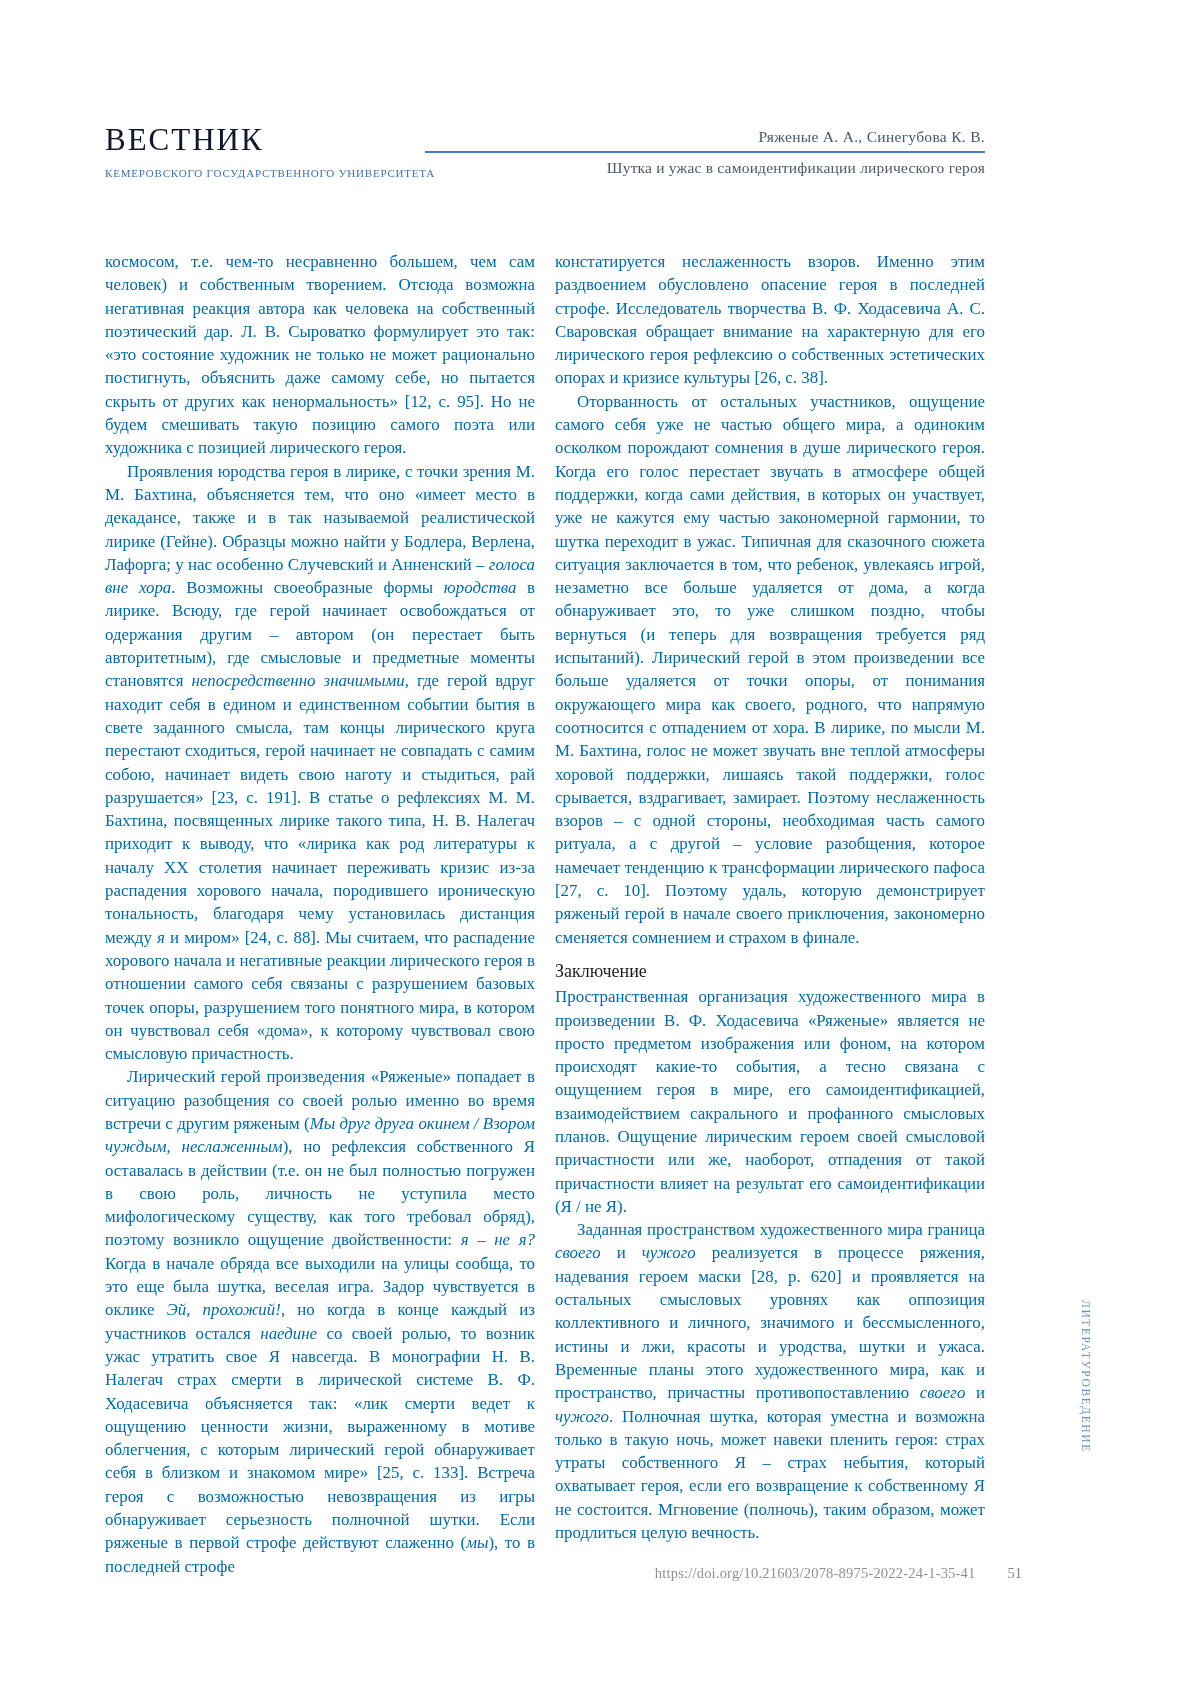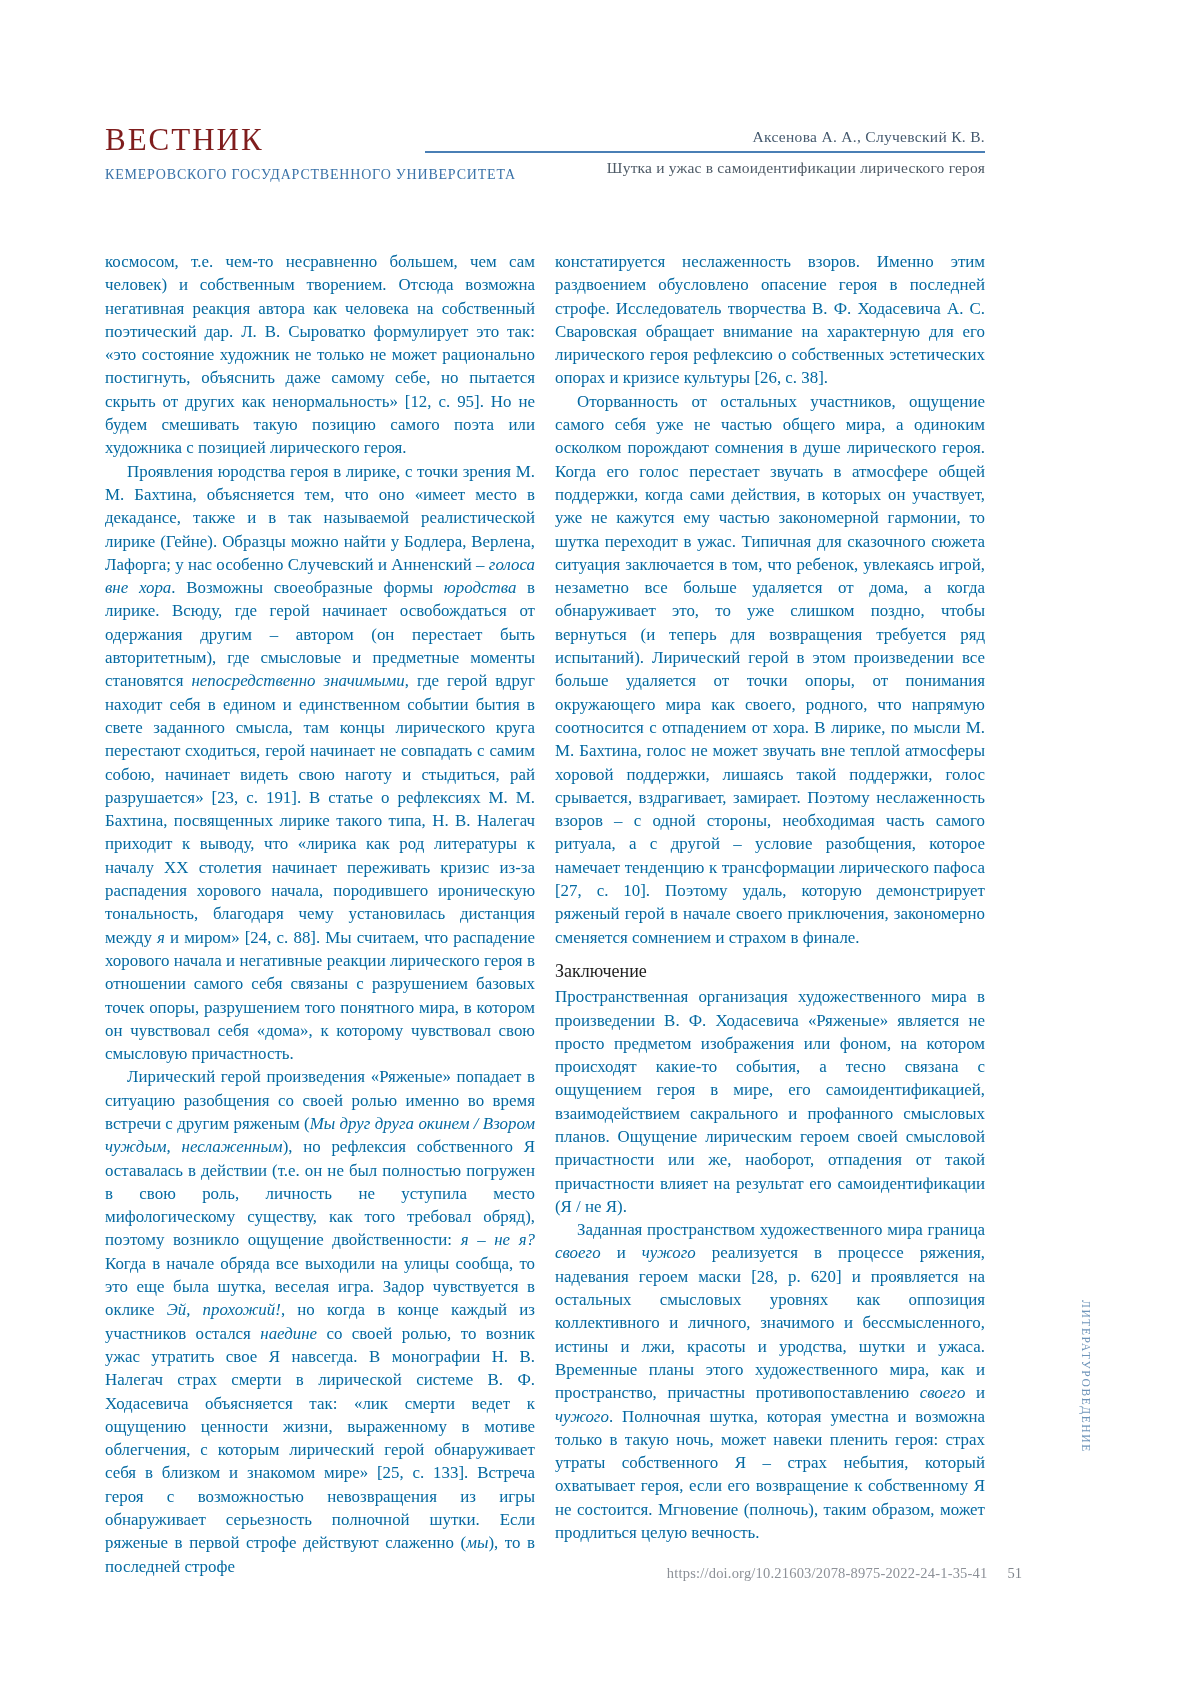--- a/index.html
+++ b/index.html
@@ -6,25 +6,25 @@
   body{
     width:1200px;height:1697px;position:relative;background:#ffffff;
     font-family:"Liberation Serif","DejaVu Serif",serif;
     -webkit-font-smoothing:antialiased;
   }
   .page{position:absolute;inset:0;background:#fff;overflow:hidden;}
 
   
   .masthead{position:absolute;left:105px;top:124px;width:430px;}
   .journal-name{
-    font-size:31px;letter-spacing:2px;color:#7f1d1d;line-height:1;
+    font-size:31px;letter-spacing:2px;color:#0f172a;line-height:1;
     font-weight:400;
   }
   .journal-subname{
-    margin-top:12px;font-size:14px;letter-spacing:.8px;color:#3a72a8;
+    margin-top:12px;font-size:11px;letter-spacing:.8px;color:#3a72a8;
     font-weight:400;
   }
   .head-right{position:absolute;left:425px;top:128px;width:560px;text-align:right;}
   .authors{font-size:15.5px;color:#44596e;letter-spacing:.3px;}
   .head-rule{margin-top:5px;height:2px;background:#4a7fb5;width:100%;}
   .running-title{margin-top:6px;font-size:15.5px;color:#4d5a66;letter-spacing:.2px;}
 
   
   .content{
     position:absolute;left:105px;top:250px;width:880px;
@@ -46,37 +46,37 @@
   .side-label{
     position:absolute;left:1080px;top:1300px;height:170px;
     writing-mode:vertical-rl;
     font-size:11.5px;letter-spacing:1.6px;color:#6e94b9;
     font-family:"Liberation Serif","DejaVu Serif",serif;
   }
 
   
   .footer{
     position:absolute;left:105px;right:178px;top:1565px;
-    display:flex;justify-content:flex-end;align-items:baseline;gap:20px;
+    display:flex;justify-content:flex-end;align-items:baseline;gap:32px;
   }
   .doi{font-size:14.5px;color:#8c9097;letter-spacing:.2px;cursor:pointer;}
   .page-num{font-size:14.5px;color:#80858c;}
 </style>
 </head>
 <body>
 
 <div class="page">
 
   <div class="masthead">
     <div class="journal-name">ВЕСТНИК</div>
     <div class="journal-subname">КЕМЕРОВСКОГО ГОСУДАРСТВЕННОГО УНИВЕРСИТЕТА</div>
   </div>
 
   <div class="head-right">
-    <div class="authors">Аксенова А. А., Случевский К. В.</div>
+    <div class="authors">Ряженые А. А., Синегубова К. В.</div>
     <div class="head-rule"></div>
     <div class="running-title">Шутка и ужас в самоидентификации лирического героя</div>
   </div>
 
   <div class="content">
     <div class="col" id="col-left">
         <div class="para"><span>космосом, т.е. чем-то несравненно большем, чем сам человек) и собственным творением. Отсюда возможна негативная реакция автора как человека на собственный поэтический дар. Л. В. Сыроватко формулирует это так: «это состояние художник не только не может рационально постигнуть, объяснить даже самому себе, но пытается скрыть от других как ненормальность» [12, с. 95]. Но не будем смешивать такую позицию самого поэта или художника с позицией лирического героя.</span></div>
         <div class="para indent"><span>Проявления юродства героя в лирике, с точки зрения М. М. Бахтина, объясняется тем, что оно «имеет место в декадансе, также и в так называемой реалистической лирике (Гейне). Образцы можно найти у Бодлера, Верлена, Лафорга; у нас особенно Случевский и Анненский – </span><em>голоса вне хора</em><span>. Возможны своеобразные формы </span><em>юродства</em><span> в лирике. Всюду, где герой начинает освобождаться от одержания другим – автором (он перестает быть авторитетным), где смысловые и предметные моменты становятся </span><em>непосредственно значимыми</em><span>, где герой вдруг находит себя в едином и единственном событии бытия в свете заданного смысла, там концы лирического круга перестают сходиться, герой начинает не совпадать с самим собою, начинает видеть свою наготу и стыдиться, рай разрушается» [23, с. 191]. В статье о рефлексиях М. М. Бахтина, посвященных лирике такого типа, Н. В. Налегач приходит к выводу, что «лирика как род литературы к началу XX столетия начинает переживать кризис из-за распадения хорового начала, породившего ироническую тональность, благодаря чему установилась дистанция между </span><em>я</em><span> и миром» [24, с. 88]. Мы считаем, что распадение хорового начала и негативные реакции лирического героя в отношении самого себя связаны с разрушением базовых точек опоры, разрушением того понятного мира, в котором он чувствовал себя «дома», к которому чувствовал свою смысловую причастность.</span></div>
         <div class="para indent"><span>Лирический герой произведения «Ряженые» попадает в ситуацию разобщения со своей ролью именно во время встречи с другим ряженым (</span><em>Мы друг друга окинем / Взором чуждым, неслаженным</em><span>), но рефлексия собственного Я оставалась в действии (т.е. он не был полностью погружен в свою роль, личность не уступила место мифологическому существу, как того требовал обряд), поэтому возникло ощущение двойственности: </span><em>я – не я?</em><span> Когда в начале обряда все выходили на улицы сообща, то это еще была шутка, веселая игра. Задор чувствуется в оклике </span><em>Эй, прохожий!</em><span>, но когда в конце каждый из участников остался </span><em>наедине</em><span> со своей ролью, то возник ужас утратить свое Я навсегда. В монографии Н. В. Налегач страх смерти в лирической системе В. Ф. Ходасевича объясняется так: «лик смерти ведет к ощущению ценности жизни, выраженному в мотиве облегчения, с которым лирический герой обнаруживает себя в близком и знакомом мире» [25, с. 133]. Встреча героя с возможностью невозвращения из игры обнаруживает серьезность полночной шутки. Если ряженые в первой строфе действуют слаженно (</span><em>мы</em><span>), то в последней строфе</span></div>
       </div>

